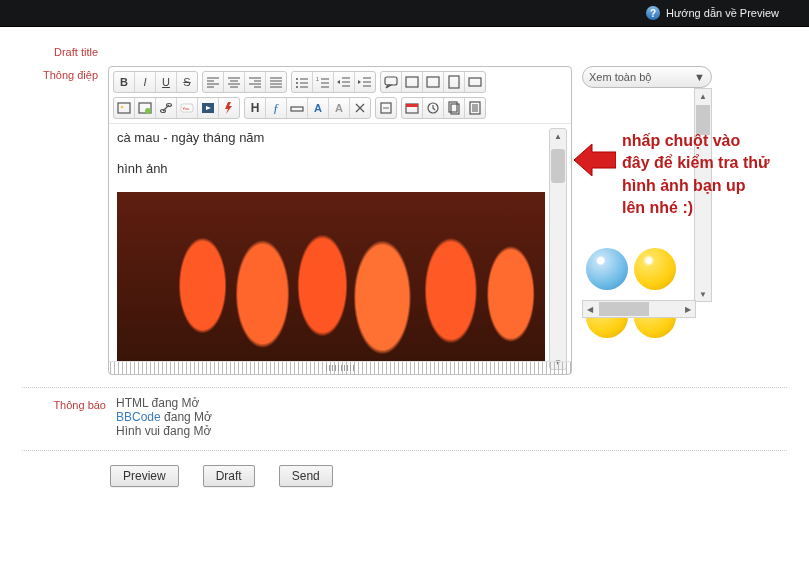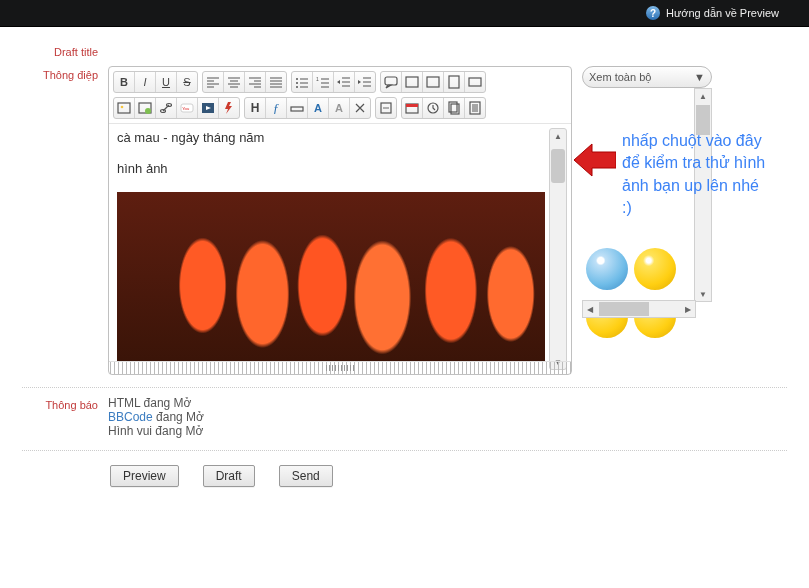--- a/index.html
+++ b/index.html
@@ -45,21 +45,21 @@
   .emoji-hscroll{position:absolute;left:0;right:16px;bottom:0;height:16px;background:#f1f1f1;border:1px solid #d0d0d0}
   .emojis{position:absolute;left:4px;right:20px;top:160px;display:flex;flex-wrap:wrap;gap:6px}
   .em{width:42px;height:42px;border-radius:50%;display:inline-block}
   .em1{background:radial-gradient(circle at 35% 30%,#fff 8%,#bfe0f7 12%,#6fbce8 60%,#3a8cc7 100%)}
   .em2{background:radial-gradient(circle at 35% 30%,#fff 6%,#ffe35a 14%,#ffcf12 60%,#e0a900 100%)}
   .em3{background:radial-gradient(circle at 35% 30%,#fff 6%,#ffe35a 14%,#ffcf12 60%,#e0a900 100%)}
   .em4{background:radial-gradient(circle at 35% 30%,#fff 6%,#ffe35a 14%,#ffcf12 60%,#e0a900 100%)}
   .callout{position:absolute;left:572px;top:130px;width:200px}
   .arrow{position:absolute;left:572px;top:142px;width:44px;height:36px}
   .arrow svg{width:44px;height:36px}
-  .callout-text{margin-left:50px;color:#3b82f6;font-weight:normal;font-size:16px;line-height:1.4}
+  .callout-text{margin-left:50px;color:#b91c1c;font-weight:bold;font-size:16px;line-height:1.4}
   .dot-sep{border:none;border-top:1px dotted #ccc;margin:12px 22px 8px 22px}
   .notice-info{color:#555}
   .link{color:#3b7cc0}
   .btnrow{margin:14px 0 0 110px;display:flex;gap:24px}
   .pushbtn{background:linear-gradient(#f7f7f7,#e4e4e4);border:1px solid #999;border-radius:2px;padding:3px 12px;font-size:12px;color:#333;cursor:pointer;box-shadow:0 1px 0 rgba(0,0,0,.05)}
   .ico-line{stroke:#555;stroke-width:1.2;fill:none}
   .ico-fill{fill:#555}
 </style>
 </head>
 <body>
@@ -325,21 +325,21 @@
     <svg viewBox="0 0 44 36">
         <path d="M44 10H20V2L2 18l18 16v-8h24z" fill="#d81f1f" stroke="#a00" stroke-width="1"></path>
       </svg>
   </div>
   <div class="callout">
     <div class="callout-text">nhấp chuột vào đây để kiểm tra thử hình ảnh bạn up lên nhé :)</div>
   </div>
 
   <hr class="dot-sep">
 
-  <div class="row" style="padding-left:0">
+  <div class="row" style="padding-left:8px">
     <div class="label">Thông báo</div>
     <div class="ctlcol notice-info">
       <div><span>HTML </span><span>đang Mở</span></div>
       <div><a class="link">BBCode</a><span> đang Mở</span></div>
       <div>Hình vui đang Mở</div>
     </div>
   </div>
 
   <hr class="dot-sep">
 

